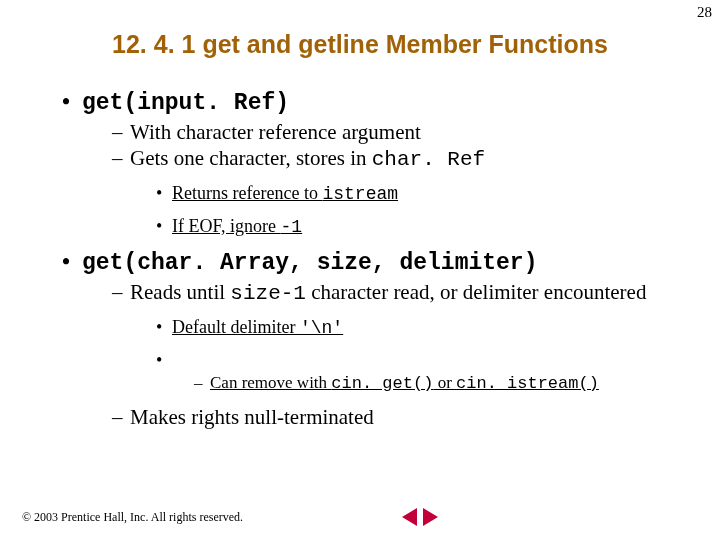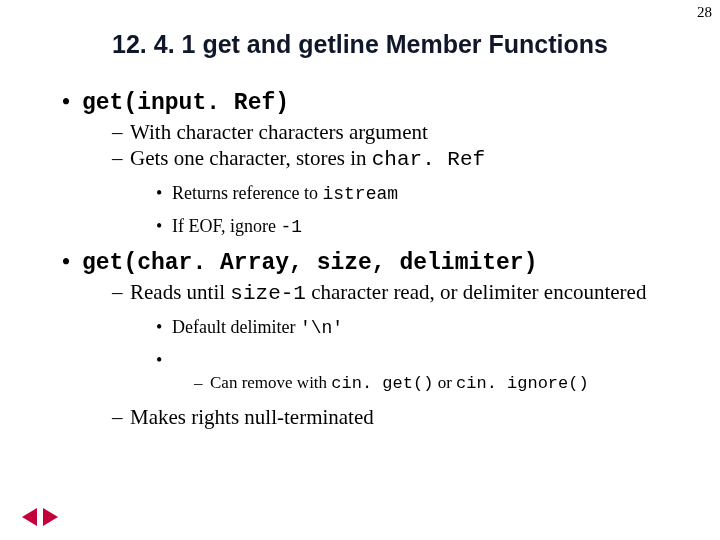--- a/index.html
+++ b/index.html
@@ -15,21 +15,21 @@
   }
   .page-number {
     position: absolute;
     top: 4px;
     right: 8px;
     font-size: 15px;
   }
   .slide-title {
     font-family: Arial, Helvetica, sans-serif;
     font-weight: bold;
-    color: #0f172a;
+    color: #a16207;
     font-size: 25px;
     text-align: center;
     margin-top: 30px;
     margin-bottom: 30px;
   }
   .content {
     padding: 0 24px 0 24px;
   }
   ul.level1 {
     list-style: none;
@@ -75,20 +75,21 @@
     padding: 0;
     margin: 4px 0 6px 0;
   }
   ul.level3 > li {
     font-family: "Times New Roman", Times, serif;
     font-weight: normal;
     font-size: 18px;
     padding-left: 42px;
     text-indent: -16px;
     margin: 12px 0;
+    text-decoration: underline;
   }
   ul.level3 > li::before {
     content: "•";
     display: inline-block;
     width: 16px;
     text-indent: 0;
   }
   ul.level4 {
     list-style: none;
     padding: 0;
@@ -139,45 +140,46 @@
 <body>
 
 <div class="page-number">28</div>
 
 <div class="slide-title">12. 4. 1 get and getline Member Functions</div>
 
 <div class="content">
 <ul class="level1">
   <li><span>get(input. Ref)</span>
     <ul class="level2">
-      <li><span>With character characters argument</span></li>
+      <li><span>With character reference argument</span></li>
       <li><span>Gets one character, stores in </span><span class="mono">char. Ref</span>
         <ul class="level3">
           <li><span>Returns reference to </span><span class="mono">istream</span></li>
           <li><span>If EOF, ignore </span><span class="mono">-1</span></li>
         </ul>
       </li>
     </ul>
   </li>
   <li><span>get(char. Array, size, delimiter)</span>
     <ul class="level2">
       <li><span>Reads until </span><span class="mono">size-1</span><span> character read, or delimiter encountered</span>
         <ul class="level3">
           <li><span>Default delimiter </span><span class="mono">'\n'</span></li>
           <li>
             <ul class="level4">
-              <li><span>Can remove with </span><span class="mono">cin. get()</span><span> or </span><span class="mono">cin. ignore()</span></li>
+              <li><span>Can remove with </span><span class="mono">cin. get()</span><span> or </span><span class="mono">cin. istream()</span></li>
             </ul>
           </li>
         </ul>
       </li>
       <li><span>Makes rights null-terminated</span></li>
     </ul>
   </li>
 </ul>
 </div>
 
 <div class="footer">
+  <div class="copyright">© 2003 Prentice Hall, Inc. All rights reserved.</div>
   <div class="nav-arrows">
     <div class="arrow arrow-left"></div>
     <div class="arrow arrow-right"></div>
   </div>
 </div>
 
 </body></html>

